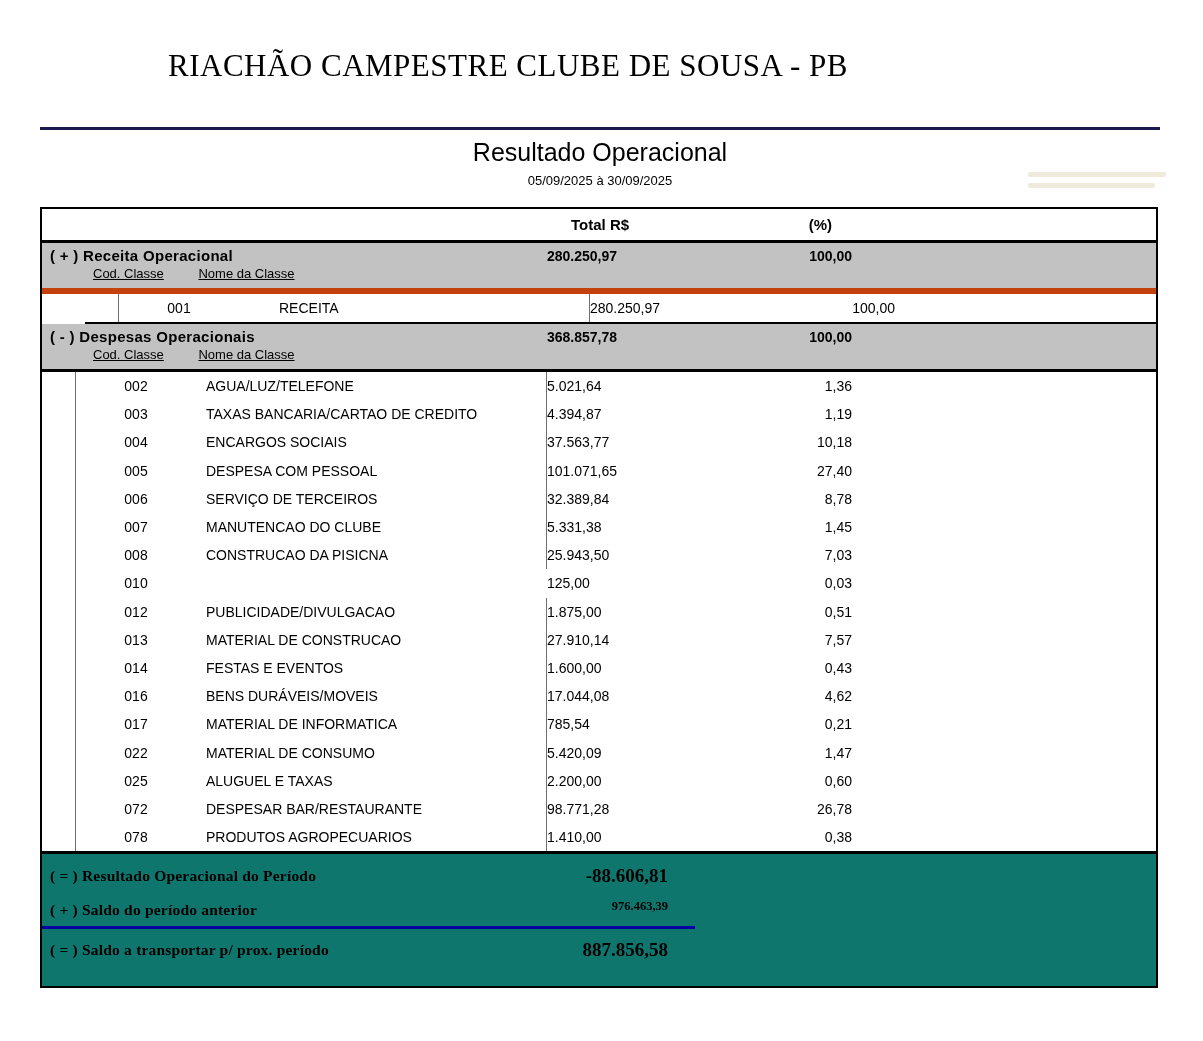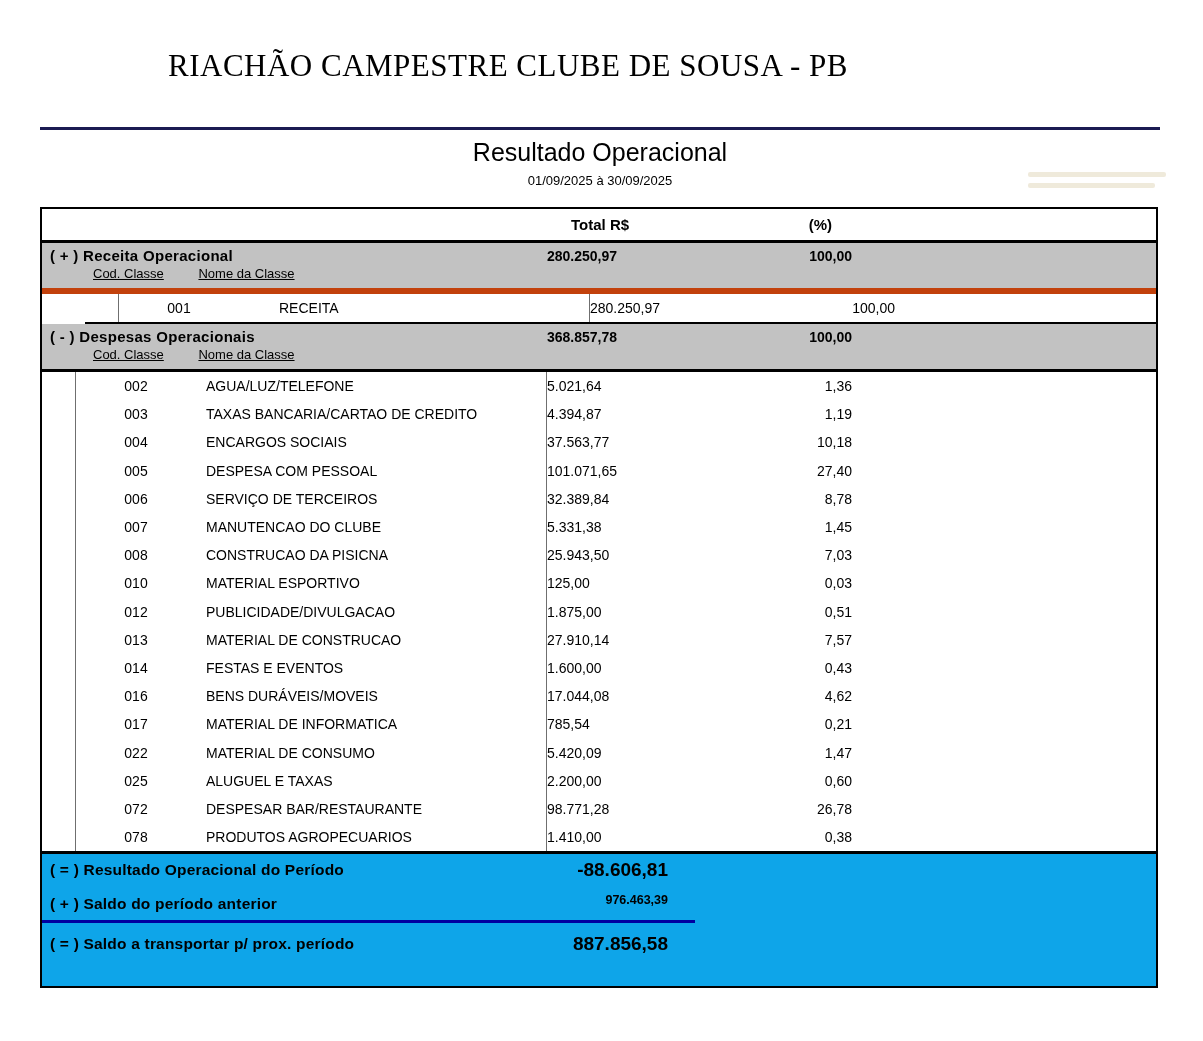--- a/index.html
+++ b/index.html
@@ -83,22 +83,22 @@
   .data-row .row-code   { grid-column: 2; text-align: center; padding-right: 10px; }
   .data-row .row-name   {
     grid-column: 3; align-self: stretch; display: flex; align-items: center;
     border-right: 1px solid #6f6f6f; white-space: nowrap;
   }
   .receita-rows .data-row { height: 30px; border-bottom: 2px solid #000; margin-left: 43px; }
   .receita-rows .data-row .row-name { padding-left: 30px; }
 
   
   .table-footer {
-    background: #0ea5e9; border-top: 3px solid #000;
-    height: 135px; padding-top: 2px;
+    background: #0f766e; border-top: 3px solid #000;
+    height: 135px; padding-top: 8px; font-family: Liberation Serif, serif;
   }
   .f-row {
     display: grid; grid-template-columns: 420px 208px 1fr;
     align-items: center; height: 28px;
   }
   .f-row .f-label {
     padding-left: 8px; font-weight: bold; font-size: 15.5px;
     letter-spacing: 0.2px; white-space: nowrap;
   }
   .f-row .f-value { text-align: right; font-weight: bold; font-size: 19px; padding-right: 2px; }
@@ -106,21 +106,21 @@
   .f-row.saldo-anterior .f-value { font-size: 12.5px; transform: translateY(-4px); }
   .blue-rule { width: 653px; height: 3px; background: #0000a0; margin-top: 2px; }
   .f-row.saldo-transportar { margin-top: 7px; }
 </style>
 </head>
 <body>
 
 <div class="club-title">RIACHÃO CAMPESTRE CLUBE DE SOUSA - PB</div>
 <div class="top-rule"></div>
 <div class="report-title">Resultado Operacional</div>
-<div class="report-period">01/09/2025 à 30/09/2025</div>
+<div class="report-period">05/09/2025 à 30/09/2025</div>
 <div class="watermark">
   <div class="wline"></div>
   <div class="wline"></div>
 </div>
 
 <div class="report-table">
 
   <div class="grid head-row">
     <div class="head-total">Total R$</div>
     <div class="head-pct">(%)</div>
@@ -213,21 +213,20 @@
     <div class="spacer-col"></div>
     <div class="row-code">008</div>
     <div class="row-name">CONSTRUCAO DA PISICNA</div>
     <div class="cell-total">25.943,50</div>
     <div class="cell-pct">7,03</div>
   </div>
 
   <div class="grid data-row">
     <div class="spacer-col"></div>
     <div class="row-code">010</div>
-    <div class="row-name">MATERIAL ESPORTIVO</div>
     <div class="cell-total">125,00</div>
     <div class="cell-pct">0,03</div>
   </div>
 
   <div class="grid data-row">
     <div class="spacer-col"></div>
     <div class="row-code">012</div>
     <div class="row-name">PUBLICIDADE/DIVULGACAO</div>
     <div class="cell-total">1.875,00</div>
     <div class="cell-pct">0,51</div>

